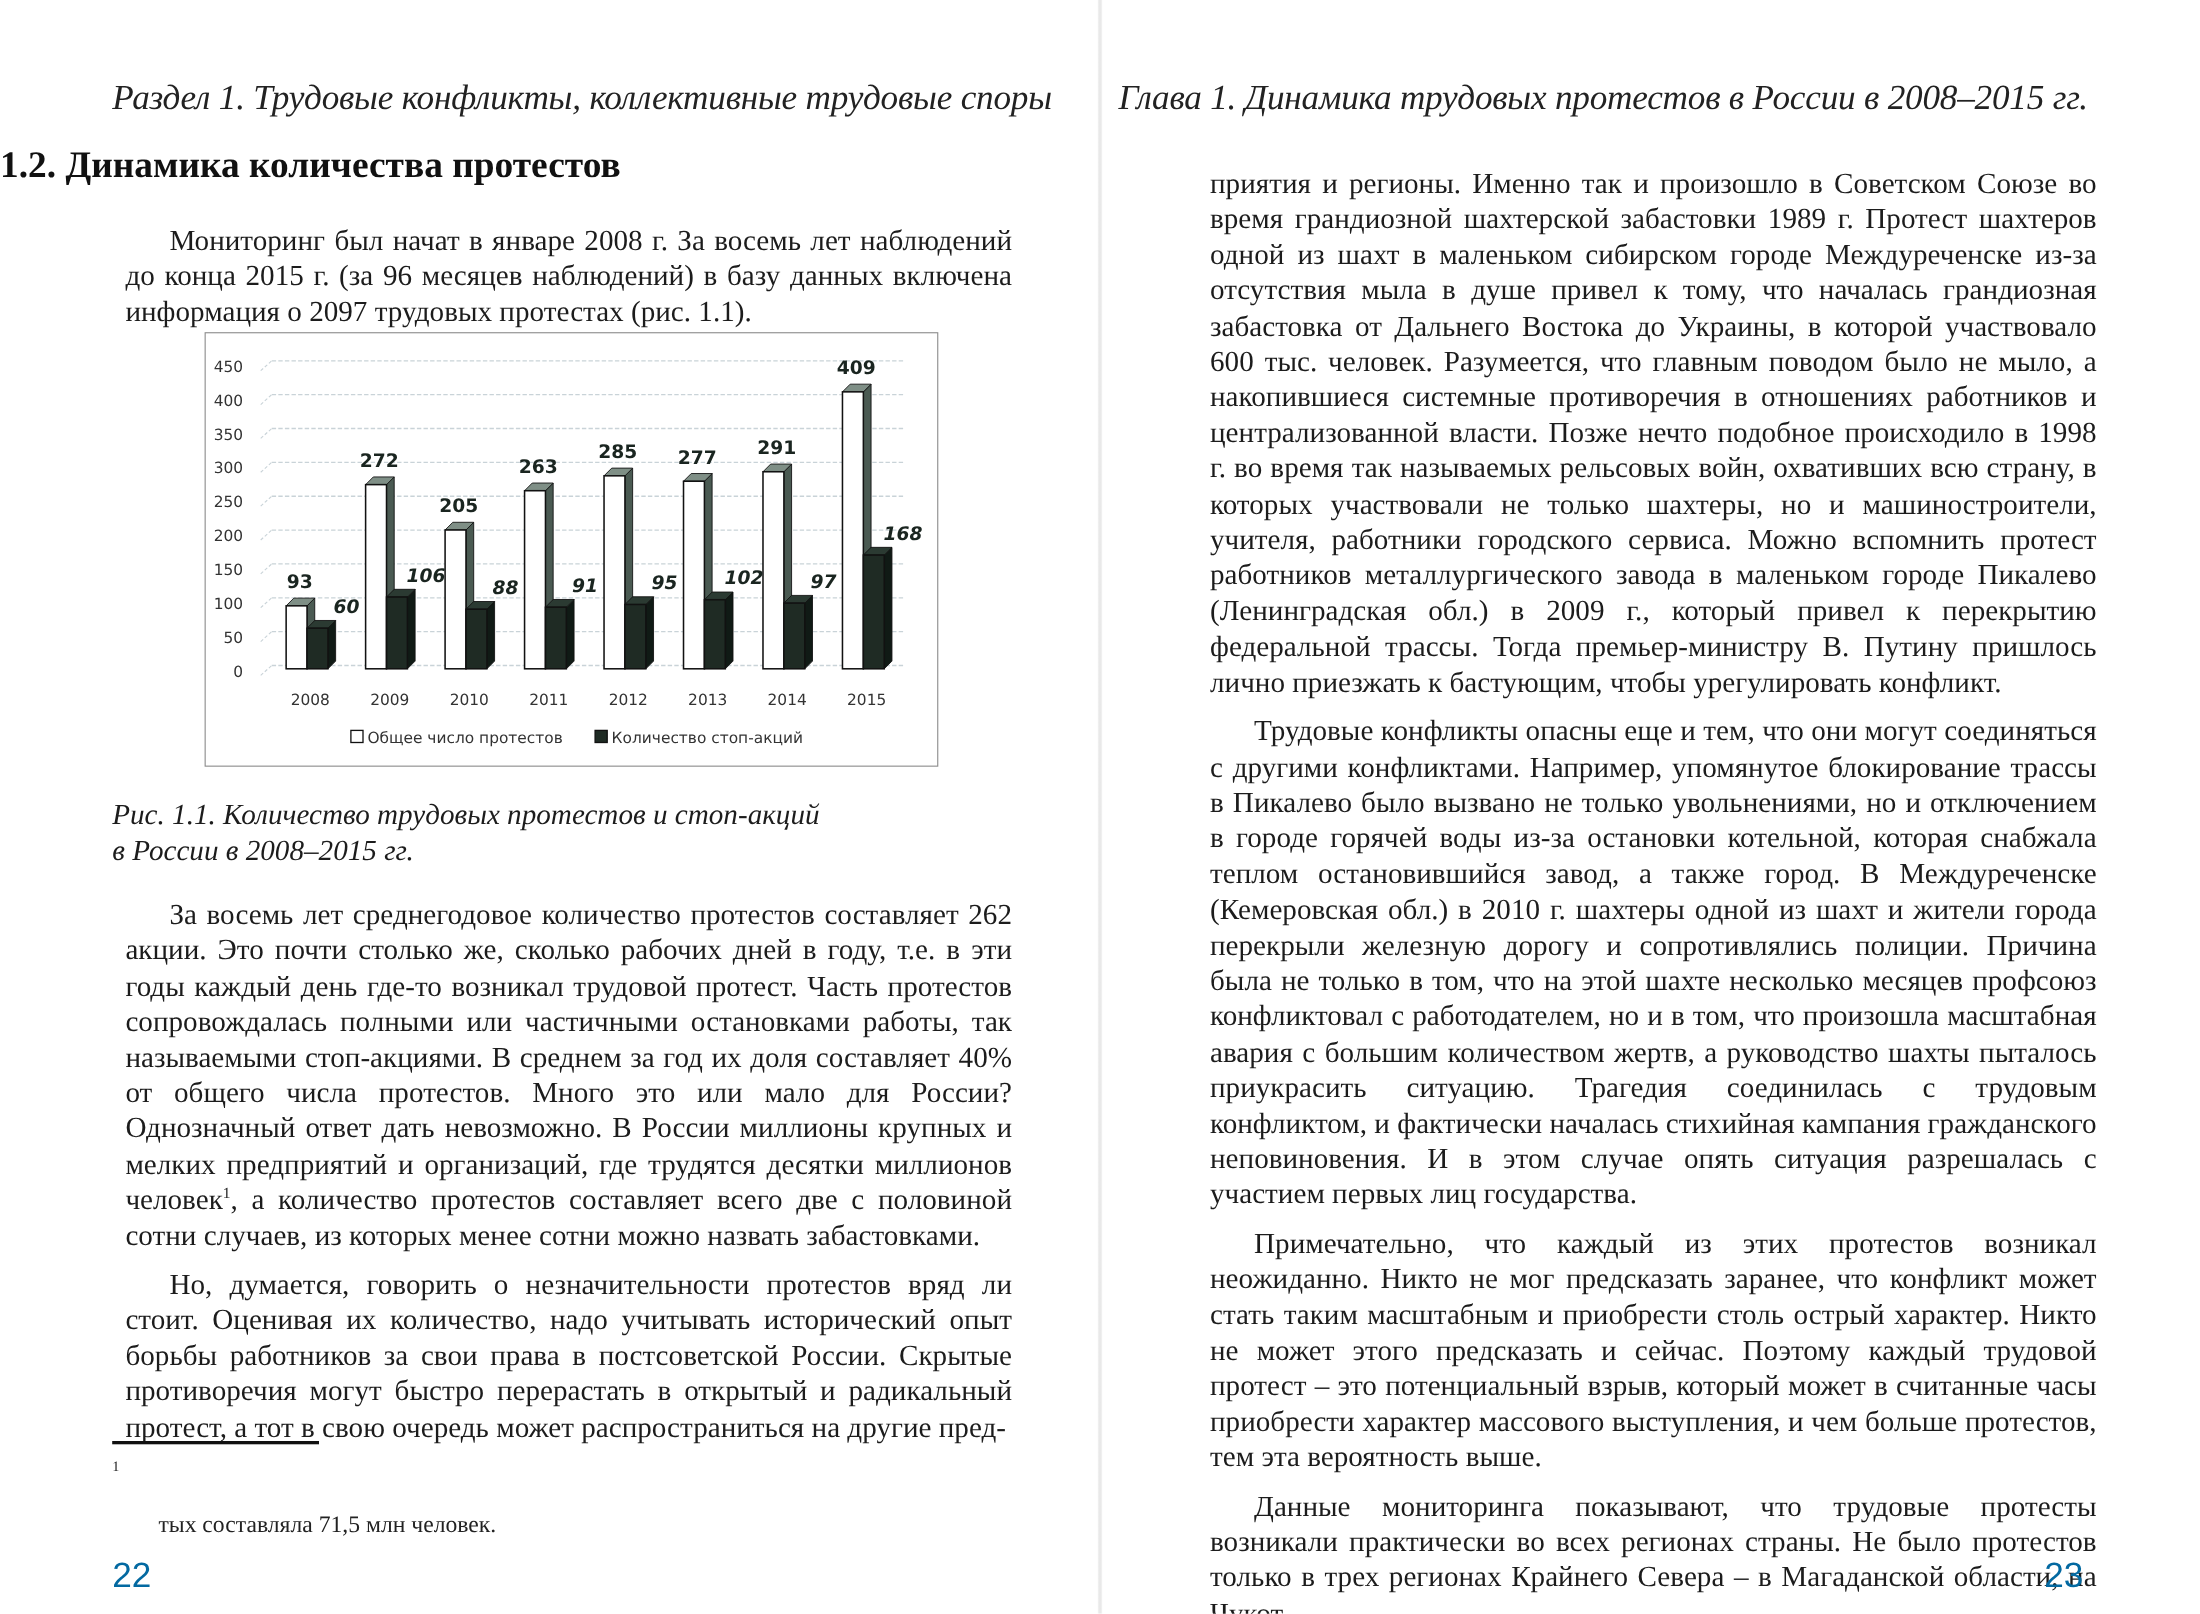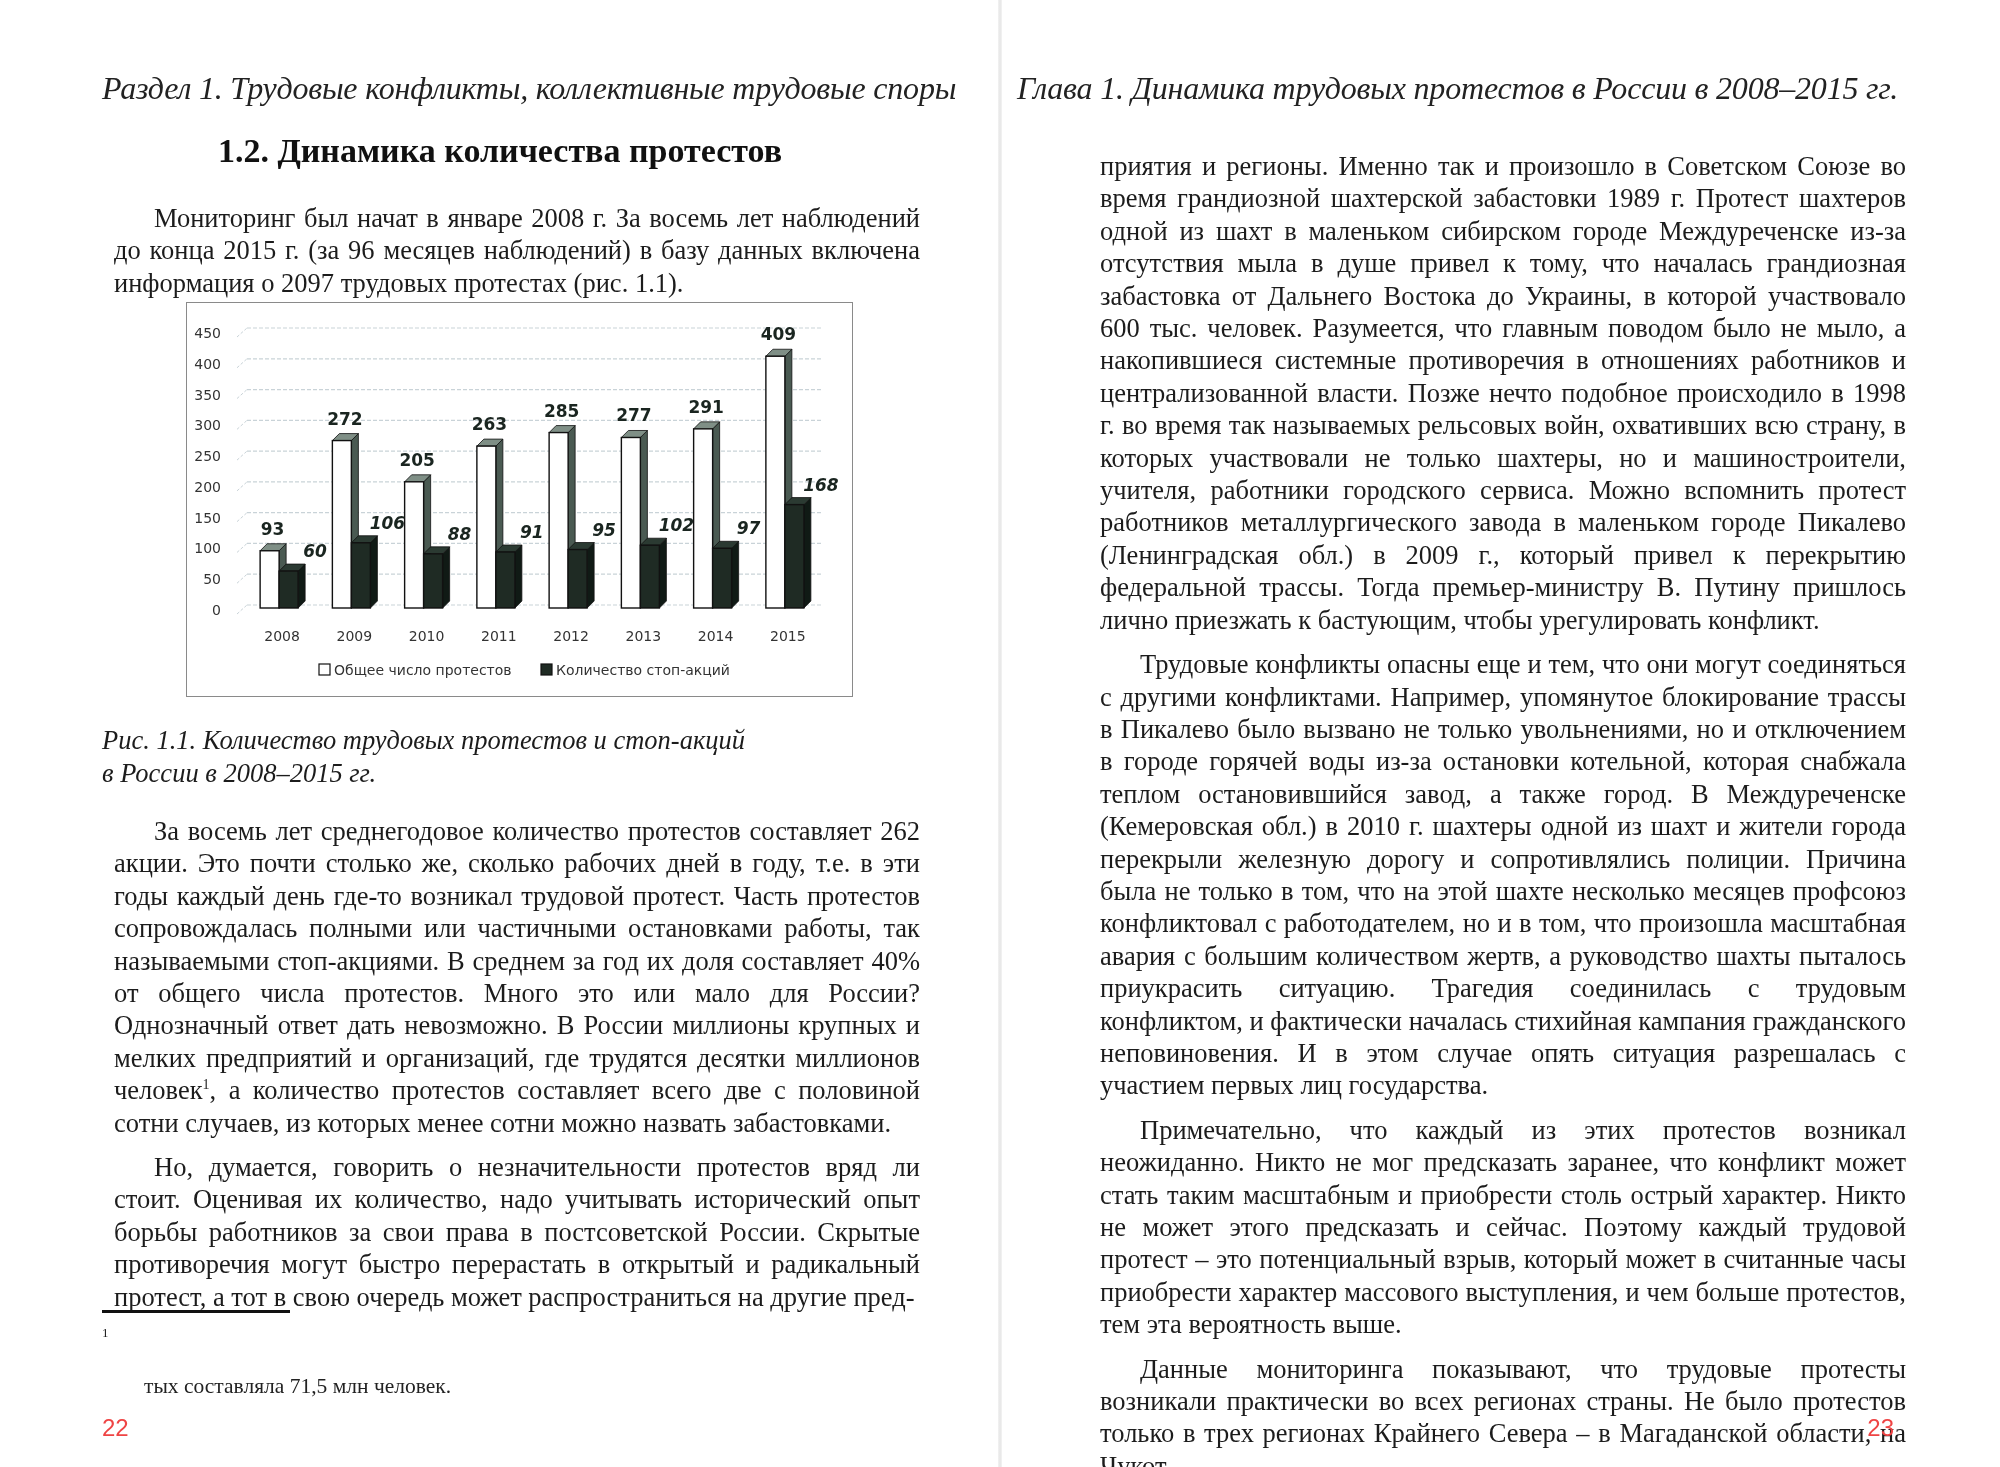--- a/index.html
+++ b/index.html
@@ -12,21 +12,21 @@
   .page.left { left: 0; width: 1000px; }
   .page.right { left: 1000px; width: 1000px; }
   .spine { position: absolute; left: 998px; top: 0; width: 4px; height: 1467px;
     background: linear-gradient(to right, #f3f3f3, #e6e6e6, #f3f3f3); }
 
   .running-head { position: absolute; top: 70px; font-style: italic; font-size: 32px;
     letter-spacing: -0.2px; white-space: nowrap; color: #222; }
   .left .running-head { left: 102px; }
   .right .running-head { right: 102px; }
 
-  .section-title { position: absolute; top: 132px; left: 0; width: 1000px; text-align: center;
+  .section-title { position: absolute; top: 132px; left: 0; width: 1000px; 
     font-weight: bold; font-size: 34px; color: #111; }
 
   .text-block { position: absolute; font-size: 26.5px; line-height: 32.4px; text-align: justify; color: #1c1c1c; }
   .text-block p { margin: 12px; text-indent: 40px; }
   .text-block p.noindent { text-indent: 0; }
   .left .text-block.b1 { left: 102px; width: 830px; top: 190px; }
   .left .text-block.b2 { left: 102px; width: 830px; top: 803px; }
   .right .text-block.b3 { left: 88px; width: 830px; top: 138px; }
   sup { font-size: 14px; line-height: 0; }
 
@@ -37,21 +37,21 @@
   .caption { position: absolute; left: 102px; width: 830px; top: 724px; 
     font-style: italic; font-size: 26.5px; line-height: 33px; color: #1c1c1c; }
 
   .fn-rule { position: absolute; left: 102px; top: 1310px; width: 188px; height: 3px; background: #111; }
   .footnote { position: absolute; left: 102px; top: 1323px; width: 830px; font-size: 21.5px; line-height: 31px; color: #222; }
   .footnote .fn-mark { position: absolute; left: 0; top: -6px; font-size: 13px; }
   .footnote .fn-text { margin-left: 52px; text-align: justify; }
   .footnote .fn-text .l2 { display: block; margin-left: -10px; margin-top: 48px; }
 
   .page-num { position: absolute; top: 1414px; font-family: "Liberation Sans", "DejaVu Sans", sans-serif;
-    font-size: 24px; color: #ef4444; }
+    font-size: 32px; color: #0369a1; }
   .left .page-num { left: 102px; }
   .right .page-num { right: 106px; }
 </style>
 </head>
 <body>
 
 <div class="page left">
   <div class="running-head">Раздел 1. Трудовые конфликты, коллективные трудовые споры</div>
   <div class="section-title">1.2. Динамика количества протестов</div>
 

